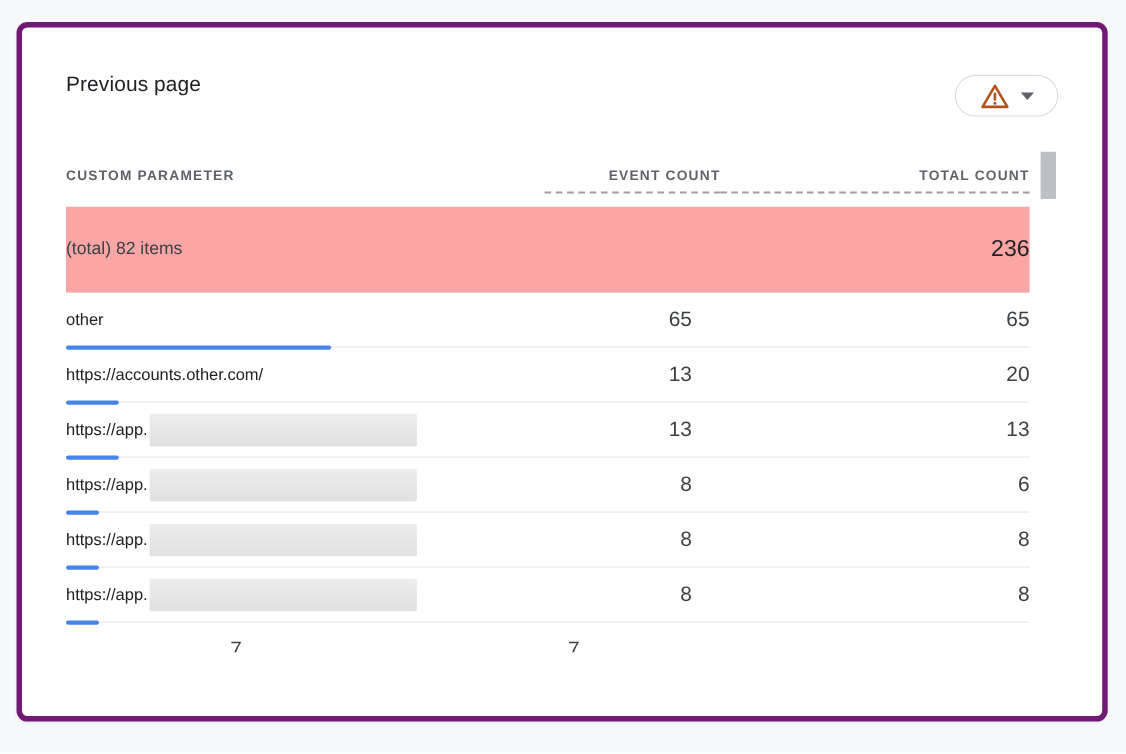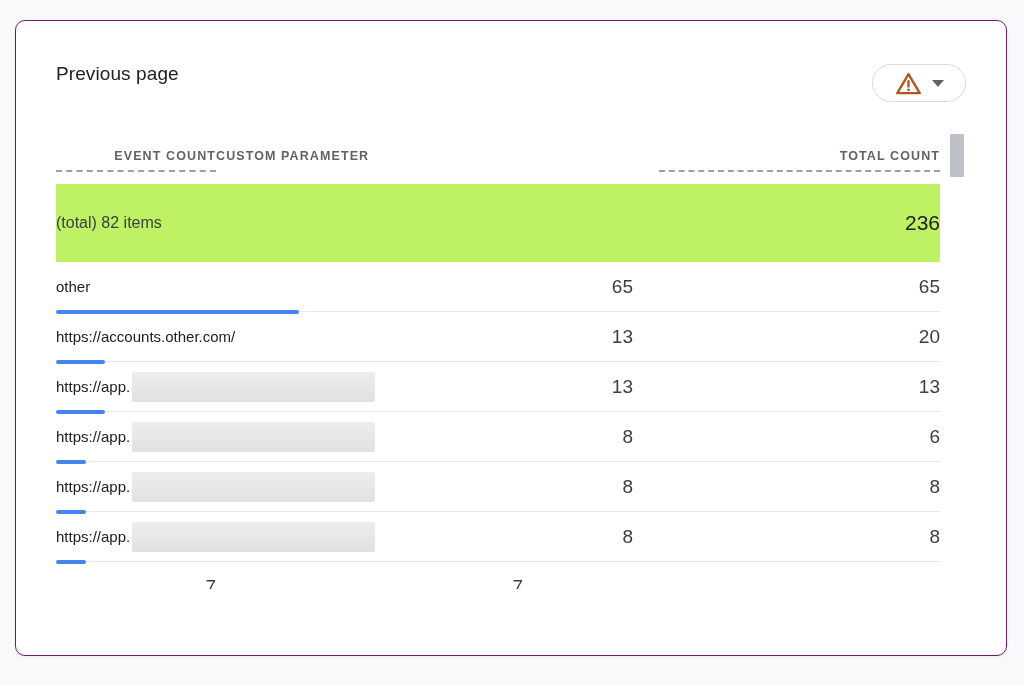--- a/index.html
+++ b/index.html
@@ -10,21 +10,21 @@
     color: #202124;
     overflow: hidden;
   }
   .stage { position: relative; width: 1024px; height: 685px; }
 
   .card {
     position: absolute;
     left: 15px; top: 20px;
     width: 992px; height: 636px;
     background: #ffffff;
-    border: 1px solid #701a75;
+    border: 5px solid #701a75;
     border-radius: 10px;
     box-shadow: 0 1px 3px rgba(60,64,67,0.08);
     overflow: hidden;
   }
 
   .card-header {
     display: flex;
     justify-content: space-between;
     align-items: flex-start;
     padding: 40px 40px 0 40px;
@@ -74,21 +74,21 @@
     border-bottom: 2px dashed transparent;
     cursor: pointer;
   }
   .th.dashed { border-bottom-color: #9aa0a6; }
   .c-param { flex: 1; text-align: left; }
   .c-event { width: 160px; text-align: right; }
   .c-users { width: 281px; text-align: right; }
 
   .total-row {
     height: 78px;
-    background: #bef264;
+    background: #fca5a5;
     display: flex;
     align-items: center;
   }
   .total-label { font-size: 16px; color: #3c4043; }
   .total-num { font-size: 21px; color: #202124; }
 
   .rows {
     height: 327px;
     overflow: hidden;
   }
@@ -148,22 +148,22 @@
             <line x1="12" y1="10" x2="12" y2="14.6" stroke="#b3541e" stroke-width="2.1" stroke-linecap="round"></line>
             <circle cx="12" cy="17.6" r="1.25" fill="#b3541e"></circle>
           </svg>
         </span>
         <span class="caret-down"></span>
       </button>
     </div>
 
     <div class="table-wrap">
       <div class="thead">
+        <div class="th c-param">CUSTOM PARAMETER</div>
         <div class="th c-event dashed">EVENT COUNT</div>
-        <div class="th c-param">CUSTOM PARAMETER</div>
         <div class="th c-users dashed">TOTAL COUNT</div>
       </div>
 
       <div class="total-row">
         <div class="c-param total-label">(total) 82 items</div>
         <div class="c-event total-num">236</div>
       </div>
 
       <div class="rows">
   <div class="row">

